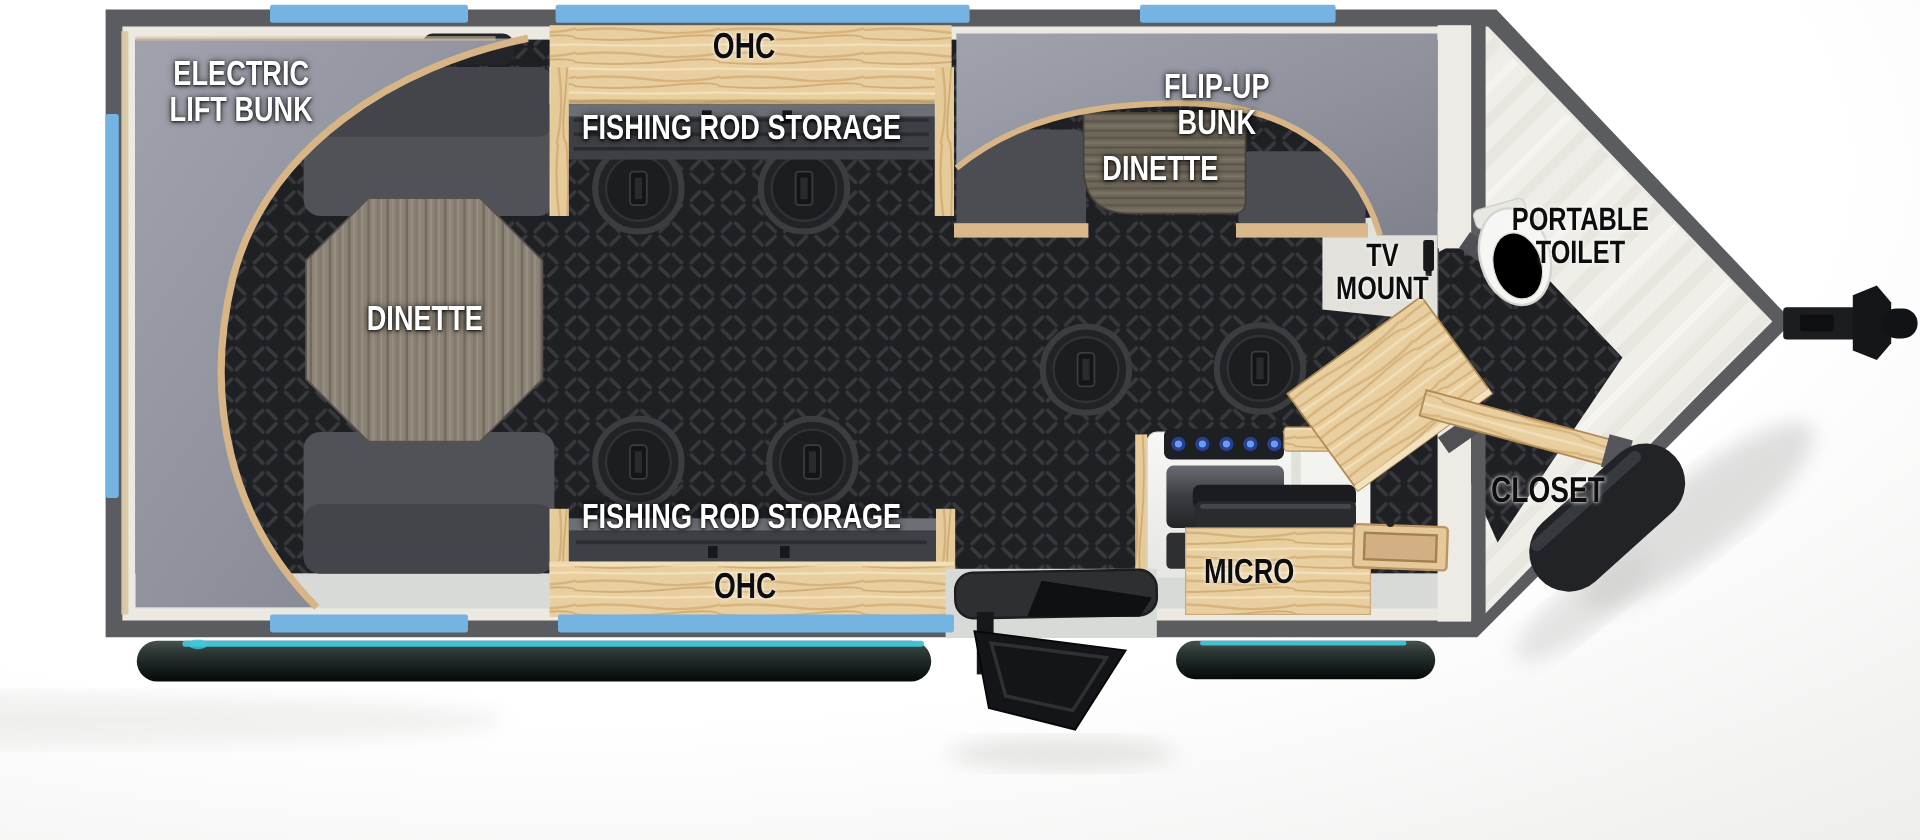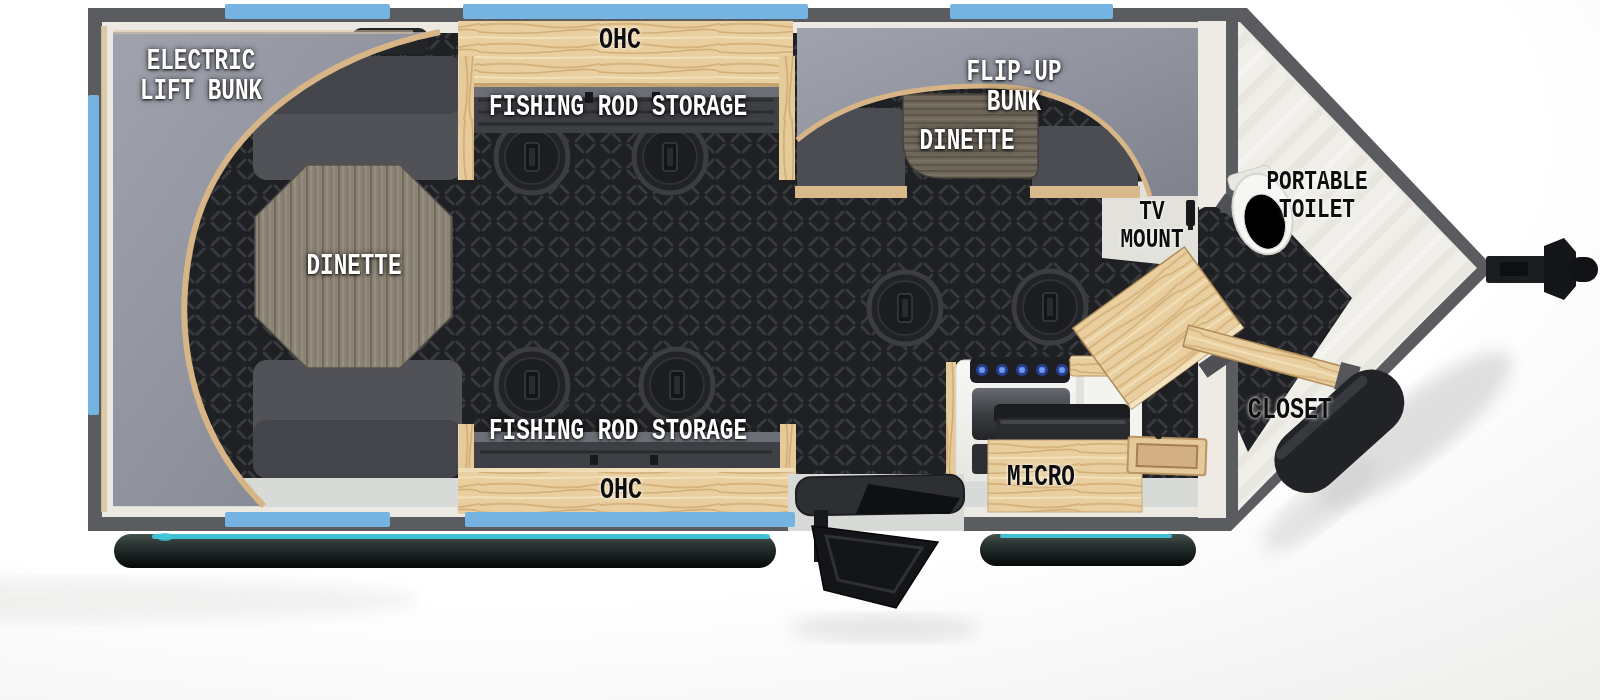--- a/index.html
+++ b/index.html
@@ -1,18 +1,18 @@
 <!DOCTYPE html>
 <html><head>
 <meta charset="utf-8">
 <style>
   html,body{margin:0;padding:0;background:#fff;}
   .stage{position:relative;width:1600px;height:700px;overflow:hidden;
          background:radial-gradient(120% 120% at 30% 20%, #ffffff 55%, #f2f2f1 80%, #e9e9e8 100%);
-         font-family:Liberation Mono, monospace;}
+         font-family:Liberation Sans, sans-serif;}
   svg{position:absolute;left:0;top:0;}
   .lbl{position:absolute;transform:translate(-50%,-50%) scaleX(.78);
        font-weight:bold;line-height:1.02;text-align:center;white-space:nowrap;
        letter-spacing:0px;display:flex;flex-direction:column;align-items:center;}
   .lbl.w{color:#ffffff;text-shadow:0 1px 3px rgba(0,0,0,.9),0 0 7px rgba(0,0,0,.65);}
   .lbl.k{color:#0d0d0d;text-shadow:0 0 5px rgba(255,255,255,.85),0 0 2px rgba(255,255,255,.9);}
   .s29{font-size:29px;} .s30{font-size:30px;} .s27{font-size:27px;}
 </style>
 </head>
 <body>

